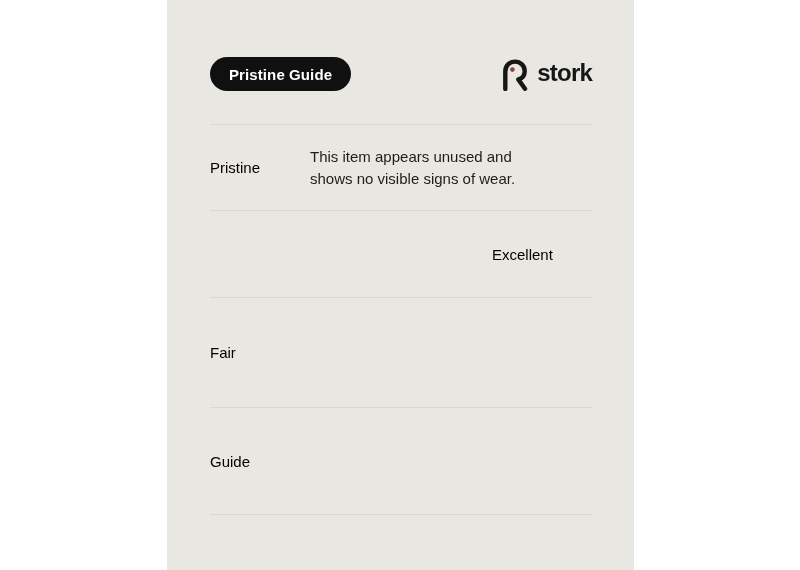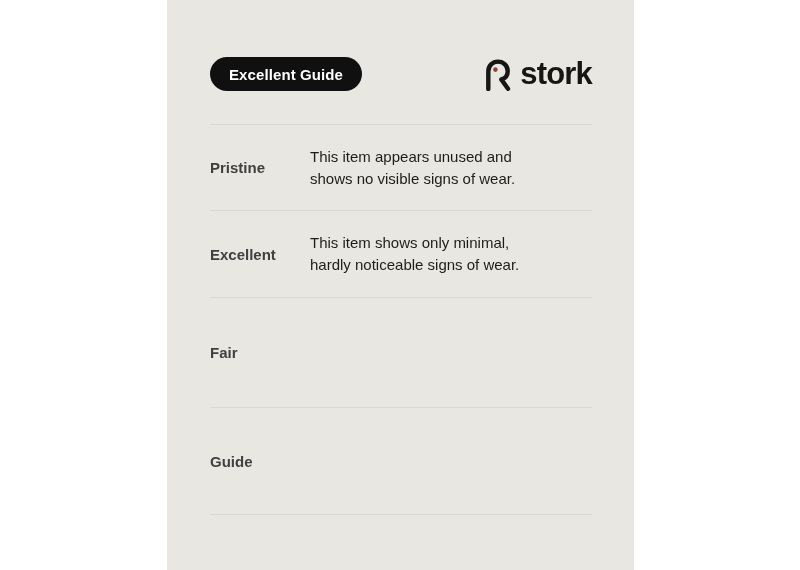--- a/index.html
+++ b/index.html
@@ -52,21 +52,21 @@
   }
   .brand {
     display: flex;
     align-items: center;
     gap: 6px;
   }
   .brand svg {
     display: block;
   }
   .brand-name {
-    font-size: 31px;
+    font-size: 24px;
     font-weight: 600;
     letter-spacing: -0.8px;
     color: #161614;
     line-height: 1;
     padding-bottom: 2px;
   }
   
   .table {
     margin-top: 33px; 
   }
@@ -79,40 +79,40 @@
     align-items: center;
   }
   .row-1 { min-height: 85px; }
   .row-2 { min-height: 86px; justify-content: flex-end; }
   .row-3 { min-height: 109px; }
   .row-4 { min-height: 106px; }
   .row-label {
     width: 100px;
     flex: 0 0 100px;
     font-size: 15px;
-    font-weight: 700;
-    color: #404040;
+    font-weight: 400;
+    color: #000000;
   }
   .row-desc {
     flex: 1;
     font-size: 15px;
     line-height: 22px;
     color: #1e1d1b;
     white-space: pre-line;
   }
 </style>
 </head>
 <body>
 
 <div class="stage">
   <div class="panel">
     <div class="content">
 
       <div class="header">
-        <button class="pill">Excellent Guide</button>
+        <button class="pill">Pristine Guide</button>
 
         <div class="brand">
           <span>
             <svg width="32" height="33" viewBox="0 0 32 33" fill="none" xmlns="http://www.w3.org/2000/svg">
               <path d="M6.3 31 L6.3 13.5 C6.3 7.6 10.5 3.6 16 3.6 C21.5 3.6 25.7 7.6 25.7 13.3 C25.7 17.6 23.3 20.5 19.3 21.4 L26 30.8" fill="none" stroke-width="4.4" stroke-linecap="round" stroke-linejoin="round" stroke="#161614"></path>
               <circle cx="13.4" cy="11.6" r="2.3" fill="#8f4334"></circle>
             </svg>
           </span>
           <span class="brand-name">stork</span>
         </div>
@@ -123,22 +123,20 @@
         <div class="divider"></div>
         <div class="row row-1">
           <div class="row-label">Pristine</div>
           <div class="row-desc">This item appears unused and
 shows no visible signs of wear.</div>
         </div>
 
         <div class="divider"></div>
         <div class="row row-2">
           <div class="row-label">Excellent</div>
-          <div class="row-desc">This item shows only minimal,
-hardly noticeable signs of wear.</div>
         </div>
 
         <div class="divider"></div>
         <div class="row row-3">
           <div class="row-label">Fair</div>
         </div>
 
         <div class="divider"></div>
         <div class="row row-4">
           <div class="row-label">Guide</div>

